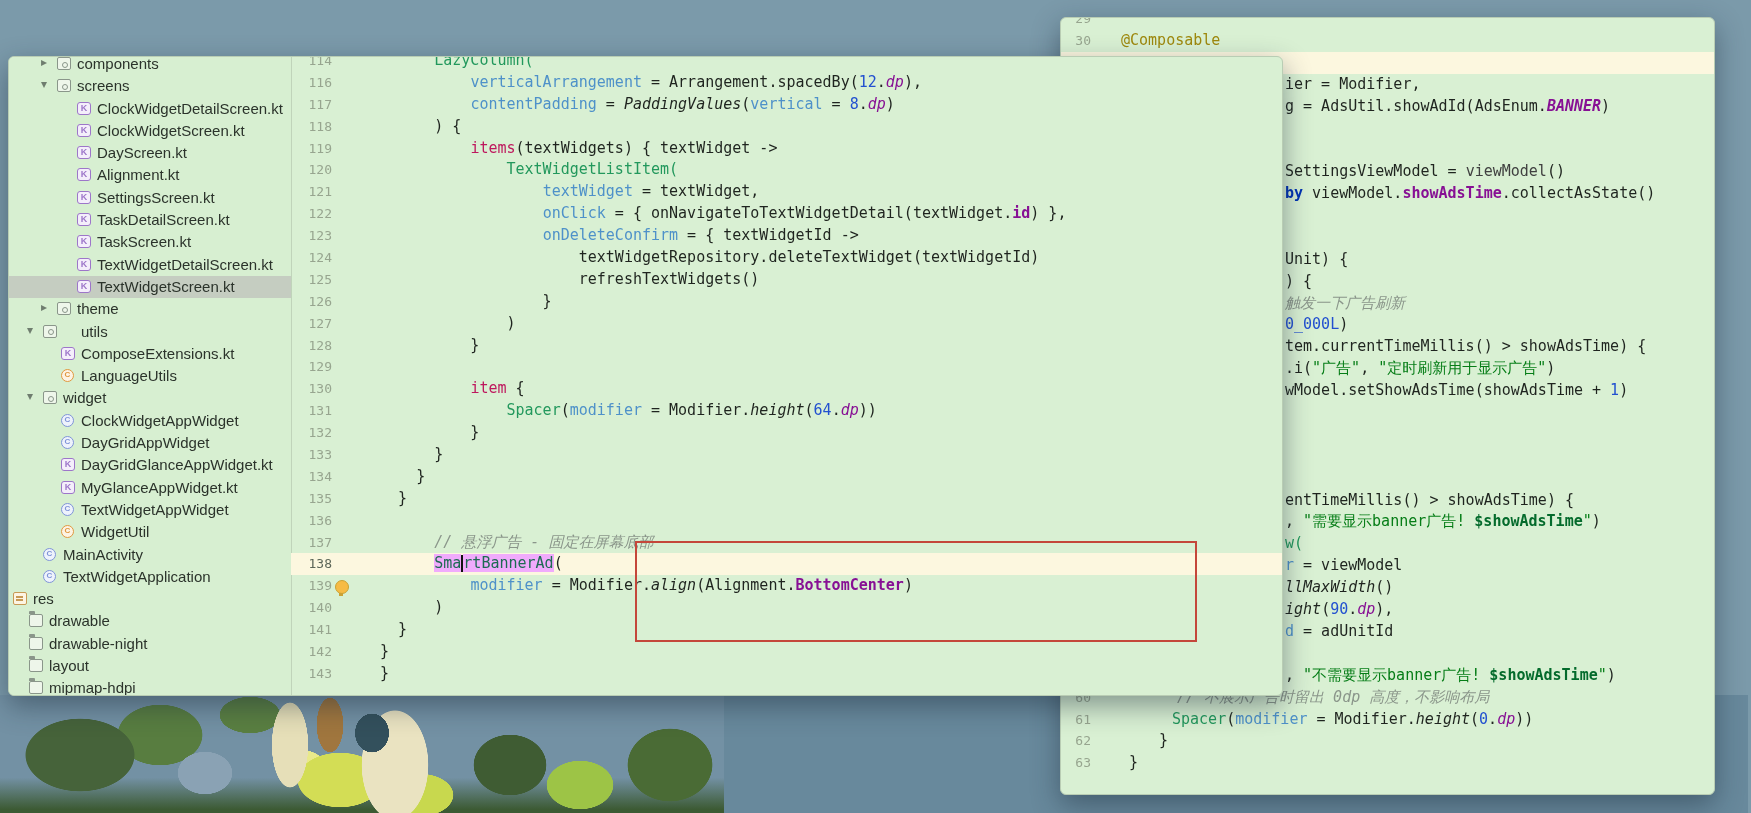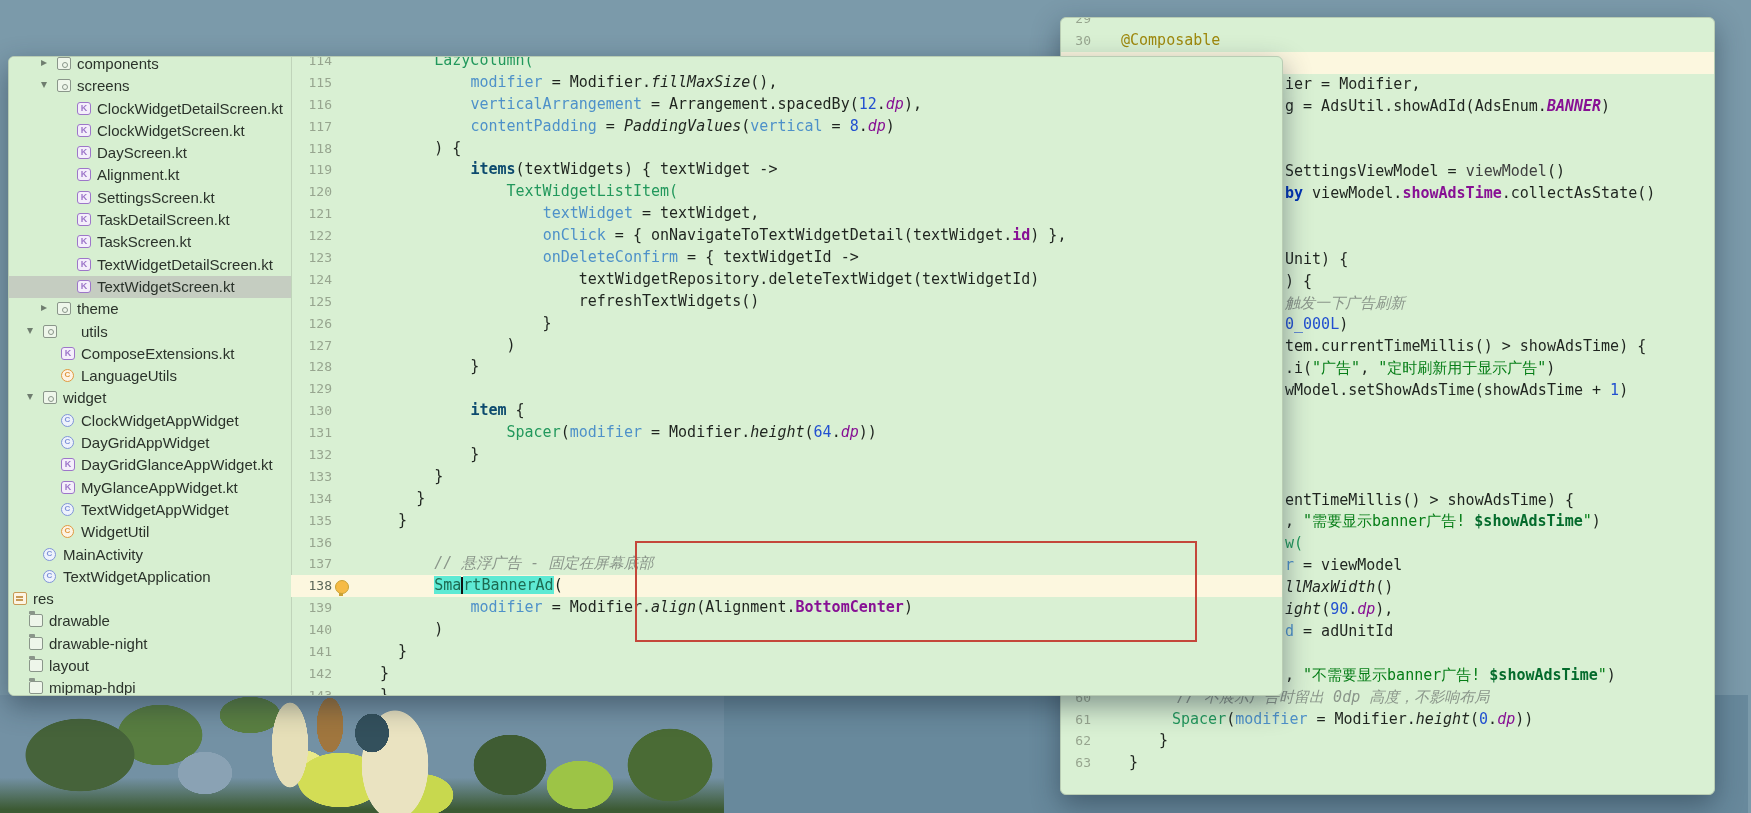--- a/index.html
+++ b/index.html
@@ -67,35 +67,35 @@
   
   #right-rows{margin-top:-10px;position:relative;}
   .rrow{display:flex;height:21.9px;white-space:pre;}
   .rrow .lnum{width:30px;text-align:right;padding-right:10px;color:#97a58f;font-size:13px;flex:none;}
   .rrow .lcode{flex:1;position:relative;color:#1f241f;}
   .rrow .frag{position:absolute;top:0;white-space:pre;}
   .rrow.cream{background:#fcf7df;}
   
   .tk.d{color:#1f241f}
   .tk.fn{color:#22985c}
-  .tk.kw{color:#0c4a6e;font-weight:bold}
+  .tk.kw{color:#be185d;font-weight:normal}
   .tk.kw2{color:#0033b3;font-weight:bold}
   .tk.param{color:#4e91c9}
   .tk.num{color:#2250d0}
   .tk.prop{color:#871094;font-weight:600}
   .tk.dp{color:#871094;font-style:italic}
   .tk.it{font-style:italic;color:#1f241f}
   .tk.str{color:#067d17}
   .tk.tpl{color:#046b2c;font-weight:bold}
   .tk.cmt{color:#8a958a;font-style:italic}
   .tk.ann{color:#9e880d}
   .tk.enum{color:#871094;font-weight:bold;font-style:italic}
   .tk.vm{color:#404040}
   .tk.u{color:#1f241f}
-  .tk.sel{background:#5eead4;color:#1d6b52}
+  .tk.sel{background:#f0abfc;color:#1d6b52}
   .caret{display:inline-block;width:0;height:17px;border-left:2px solid #111;vertical-align:text-bottom;}
 </style>
 </head>
 <body>
 
 <div id="stage">
   <div id="desktop-band"></div>
   <div id="wallpaper"></div>
 
   <div id="right-window" class="ide-window ed-font">
@@ -261,21 +261,20 @@
           <div class="trow">
             <span class="ticon i-dir" style="left:20px"></span>
             <span class="lbl" style="left:40px">mipmap-hdpi</span>
           </div>
         </div>
     </div>
     <div id="editor-region" class="ed-font">
 
       <div id="editor-rows">
           <div class="erow"><span class="lnum">114</span><span class="lcode"><span class="tk d">        </span><span class="tk fn">LazyColumn(</span></span></div>
-          <div class="erow"><span class="lnum">115</span><span class="lcode"><span class="tk d">            </span><span class="tk param">modifier</span><span class="tk d"> = Modifier.</span><span class="tk it">fillMaxSize</span><span class="tk d">(),</span></span></div>
           <div class="erow"><span class="lnum">116</span><span class="lcode"><span class="tk d">            </span><span class="tk param">verticalArrangement</span><span class="tk d"> = Arrangement.spacedBy(</span><span class="tk num">12</span><span class="tk d">.</span><span class="tk dp">dp</span><span class="tk d">),</span></span></div>
           <div class="erow"><span class="lnum">117</span><span class="lcode"><span class="tk d">            </span><span class="tk param">contentPadding</span><span class="tk d"> = </span><span class="tk it">PaddingValues</span><span class="tk d">(</span><span class="tk param">vertical</span><span class="tk d"> = </span><span class="tk num">8</span><span class="tk d">.</span><span class="tk dp">dp</span><span class="tk d">)</span></span></div>
           <div class="erow"><span class="lnum">118</span><span class="lcode"><span class="tk d">        ) {</span></span></div>
           <div class="erow"><span class="lnum">119</span><span class="lcode"><span class="tk d">            </span><span class="tk kw">items</span><span class="tk d">(</span><span class="tk u">textWidgets</span><span class="tk d">) { textWidget -&gt;</span></span></div>
           <div class="erow"><span class="lnum">120</span><span class="lcode"><span class="tk d">                </span><span class="tk fn">TextWidgetListItem(</span></span></div>
           <div class="erow"><span class="lnum">121</span><span class="lcode"><span class="tk d">                    </span><span class="tk param">textWidget</span><span class="tk d"> = textWidget,</span></span></div>
           <div class="erow"><span class="lnum">122</span><span class="lcode"><span class="tk d">                    </span><span class="tk param">onClick</span><span class="tk d"> = { onNavigateToTextWidgetDetail(textWidget.</span><span class="tk prop">id</span><span class="tk d">) },</span></span></div>
           <div class="erow"><span class="lnum">123</span><span class="lcode"><span class="tk d">                    </span><span class="tk param">onDeleteConfirm</span><span class="tk d"> = { textWidgetId -&gt;</span></span></div>
           <div class="erow"><span class="lnum">124</span><span class="lcode"><span class="tk d">                        textWidgetRepository.deleteTextWidget(textWidgetId)</span></span></div>
           <div class="erow"><span class="lnum">125</span><span class="lcode"><span class="tk d">                        refreshTextWidgets()</span></span></div>

